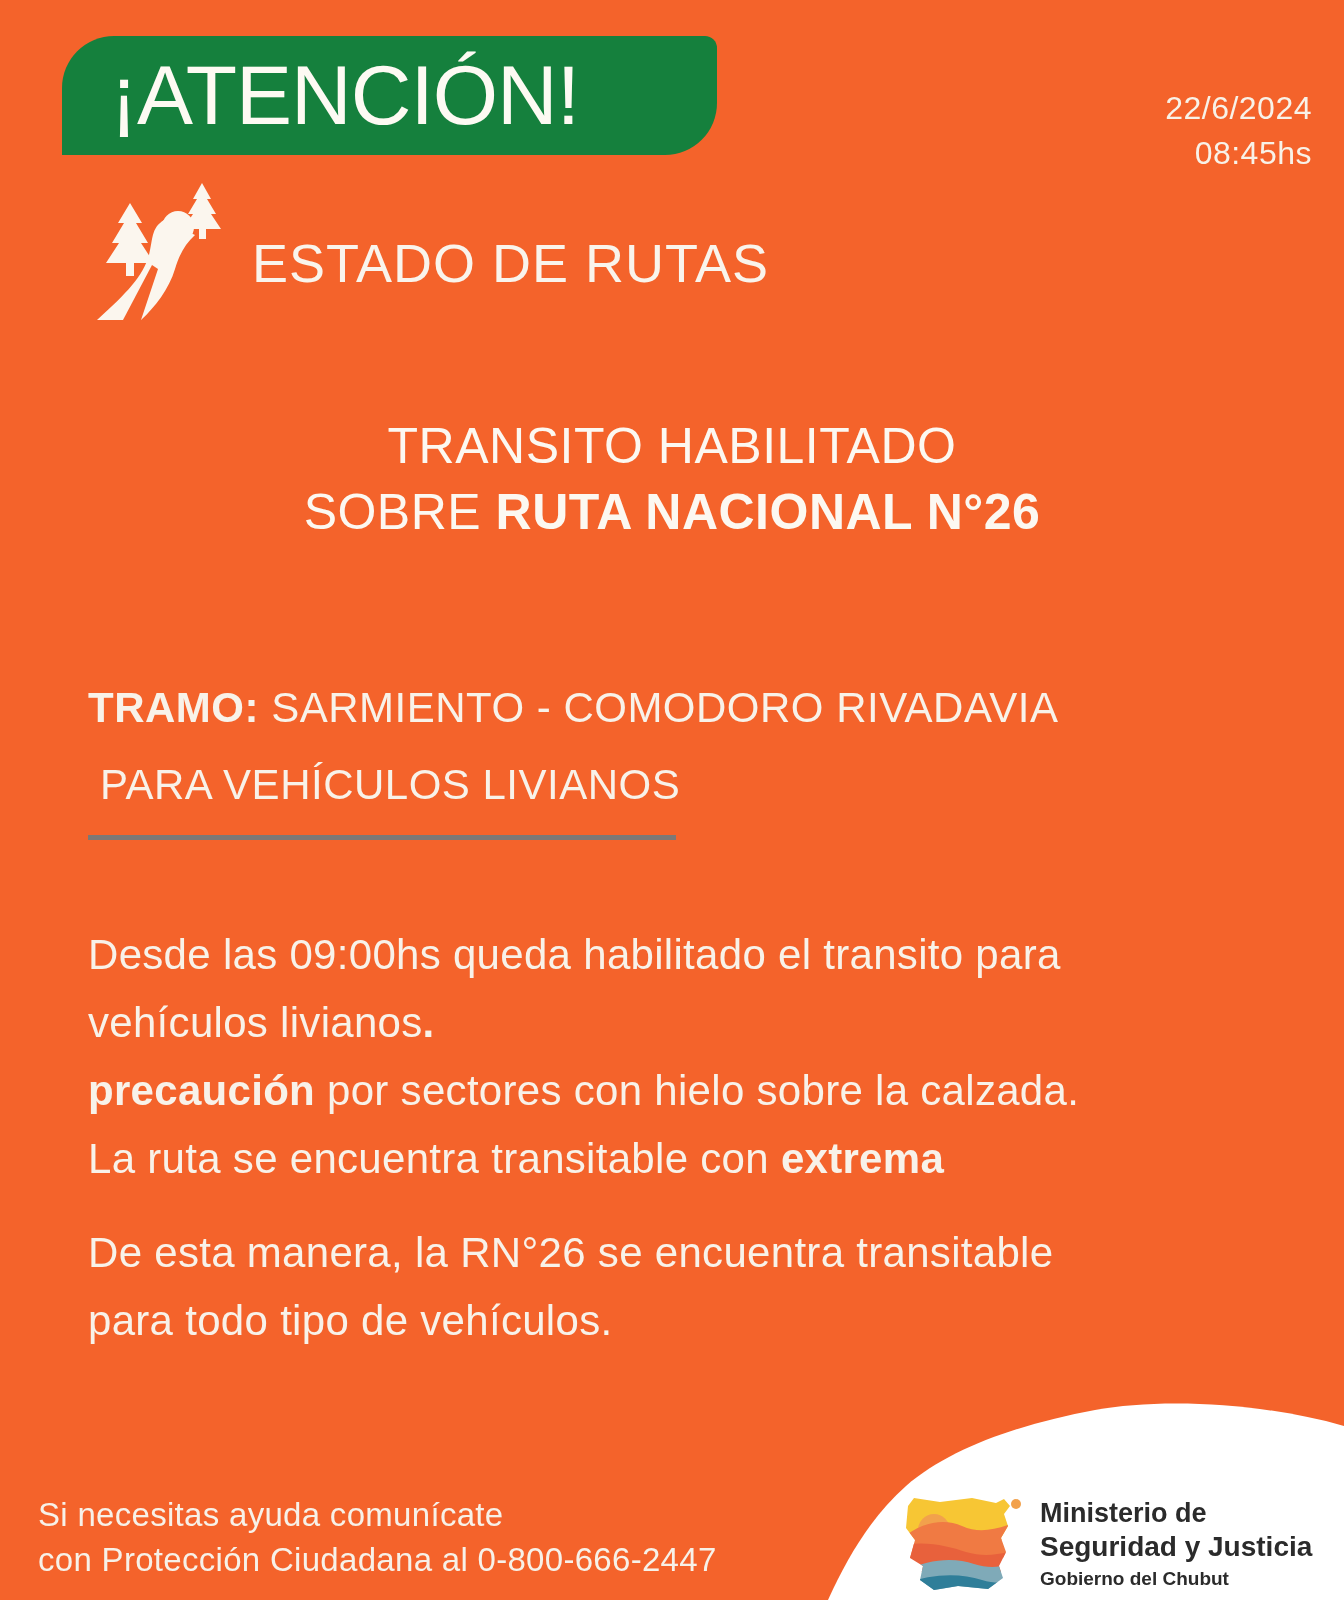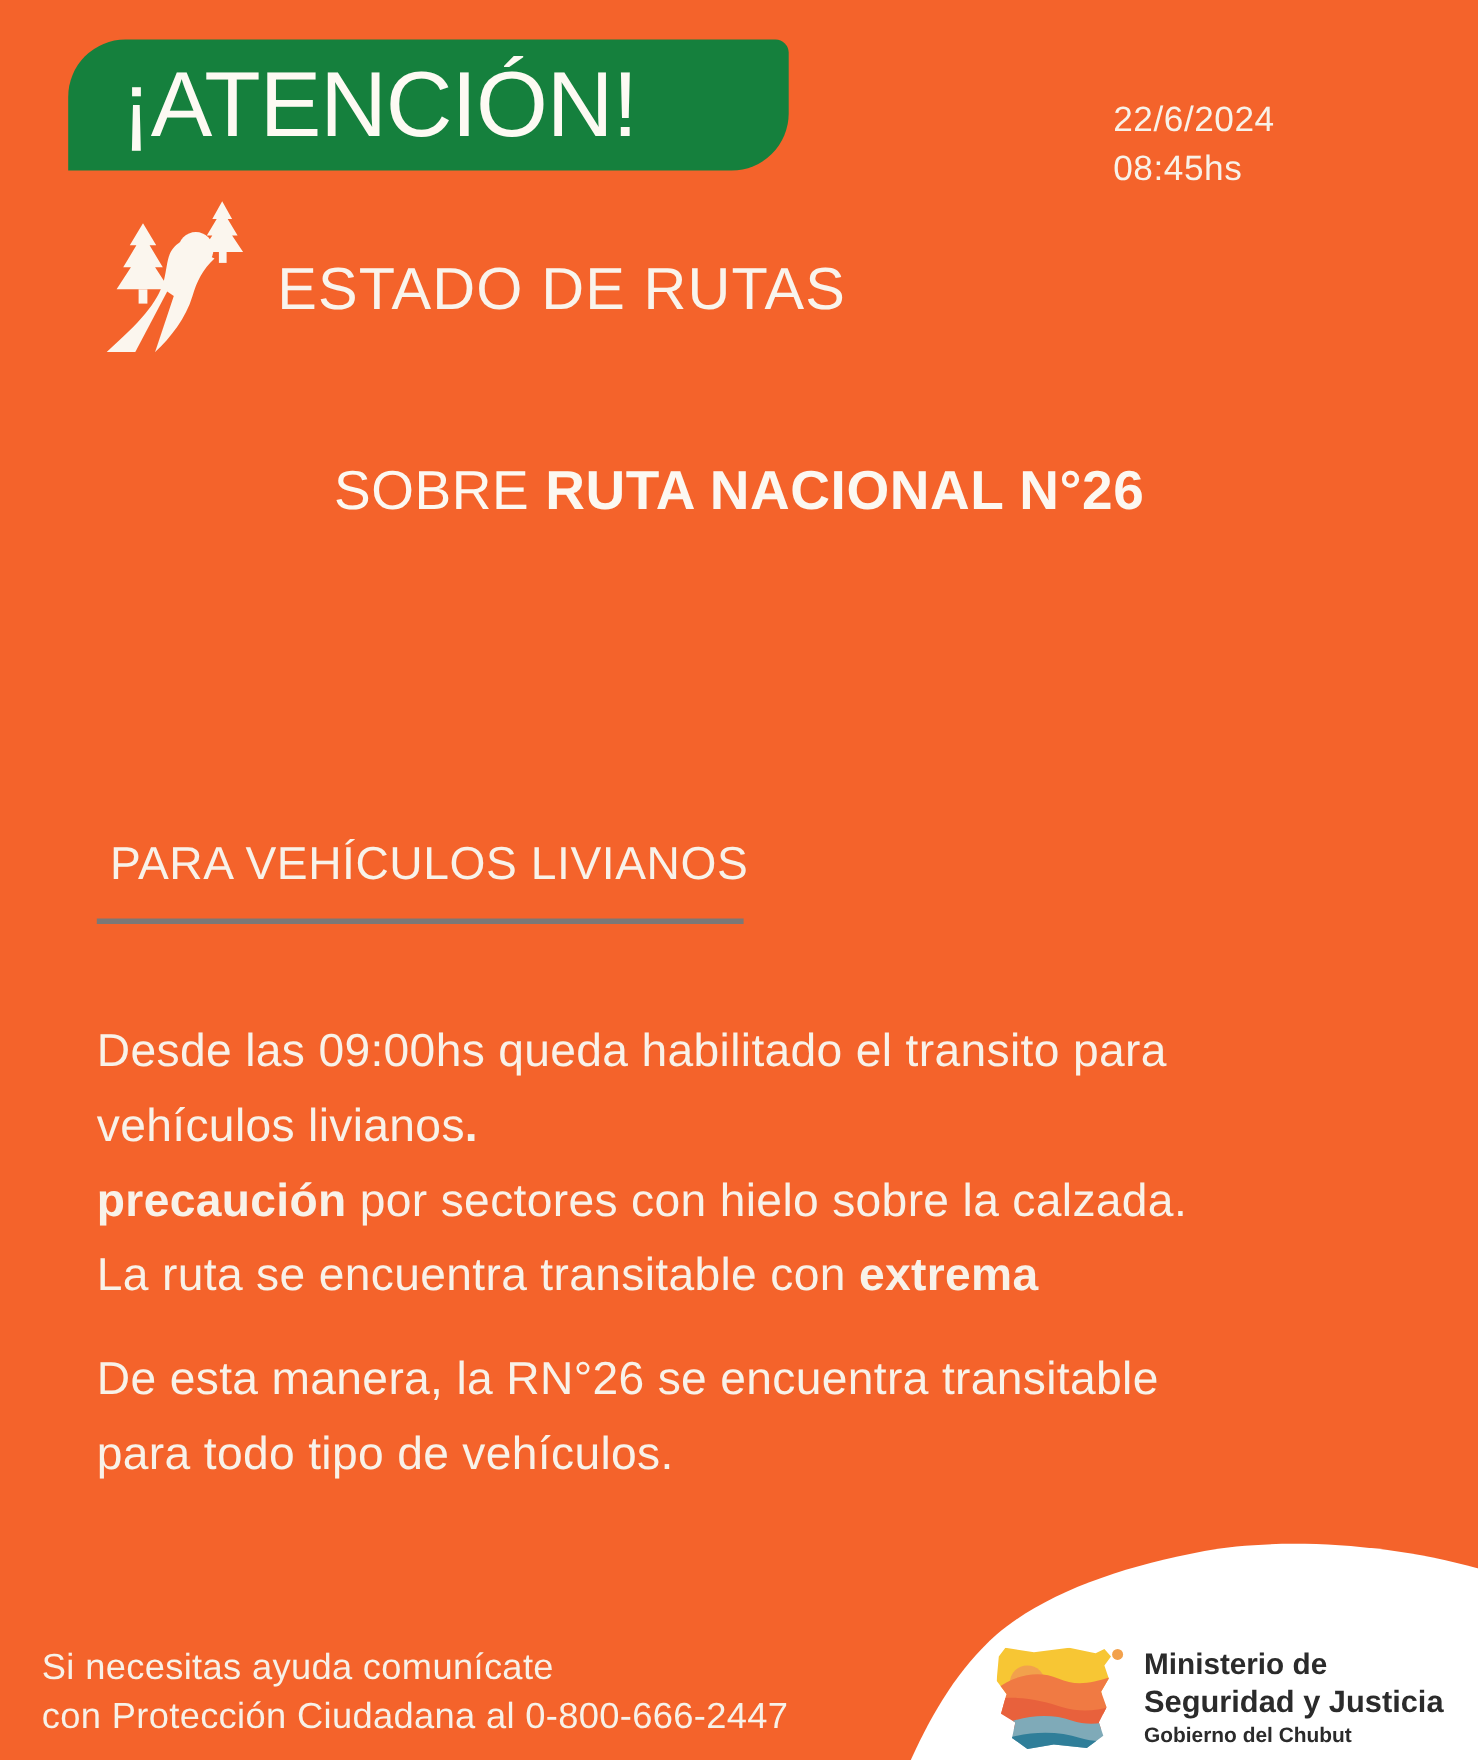--- a/index.html
+++ b/index.html
@@ -23,21 +23,21 @@
   }
   .banner-label{
     padding-left:48px;
     font-size:84px;font-weight:400;letter-spacing:-1px;
     color:#FDFAF3;white-space:nowrap;
   }
 
   
   .datetime{
     left:1012px;top:86px;width:300px;
-    text-align:left;color:#F8F2E8;
+    text-align:right;color:#F8F2E8;
     font-size:32px;line-height:45px;font-weight:500;letter-spacing:0.5px;
   }
 
   
   .road-icon-box{left:85px;top:175px;width:150px;height:150px;}
   .header-title{
     left:252px;top:232px;
     font-size:54px;font-weight:400;letter-spacing:1px;
     color:#F9F4EC;white-space:nowrap;
   }
@@ -116,23 +116,25 @@
       <g>
         <polygon points="117,8 108,24 112,24 103,39 108,39 98,54 136,54 126,39 131,39 122,24 126,24" fill="#FBF6EE"></polygon>
         <rect x="114" y="54" width="7" height="10" fill="#FBF6EE"></rect>
       </g>
     </svg>
   </div>
 
   <div class="abs header-title">ESTADO DE RUTAS</div>
 
   <div class="abs announcement">
+    <div>TRANSITO HABILITADO</div>
     <div><span>SOBRE </span><b>RUTA NACIONAL N°26</b></div>
   </div>
 
+  <div class="abs route-line1"><b>TRAMO:</b><span> SARMIENTO - COMODORO RIVADAVIA</span></div>
   <div class="abs route-line2">PARA VEHÍCULOS LIVIANOS</div>
   <div class="abs divider"></div>
 
   <div class="abs paragraph p1">
     <div>Desde las 09:00hs queda habilitado el transito para</div>
     <div><span>vehículos livianos</span><b>.</b></div>
     <div><b>precaución</b><span> por sectores con hielo sobre la calzada.</span></div>
     <div><span>La ruta se encuentra transitable con </span><b>extrema</b></div>
   </div>
 

